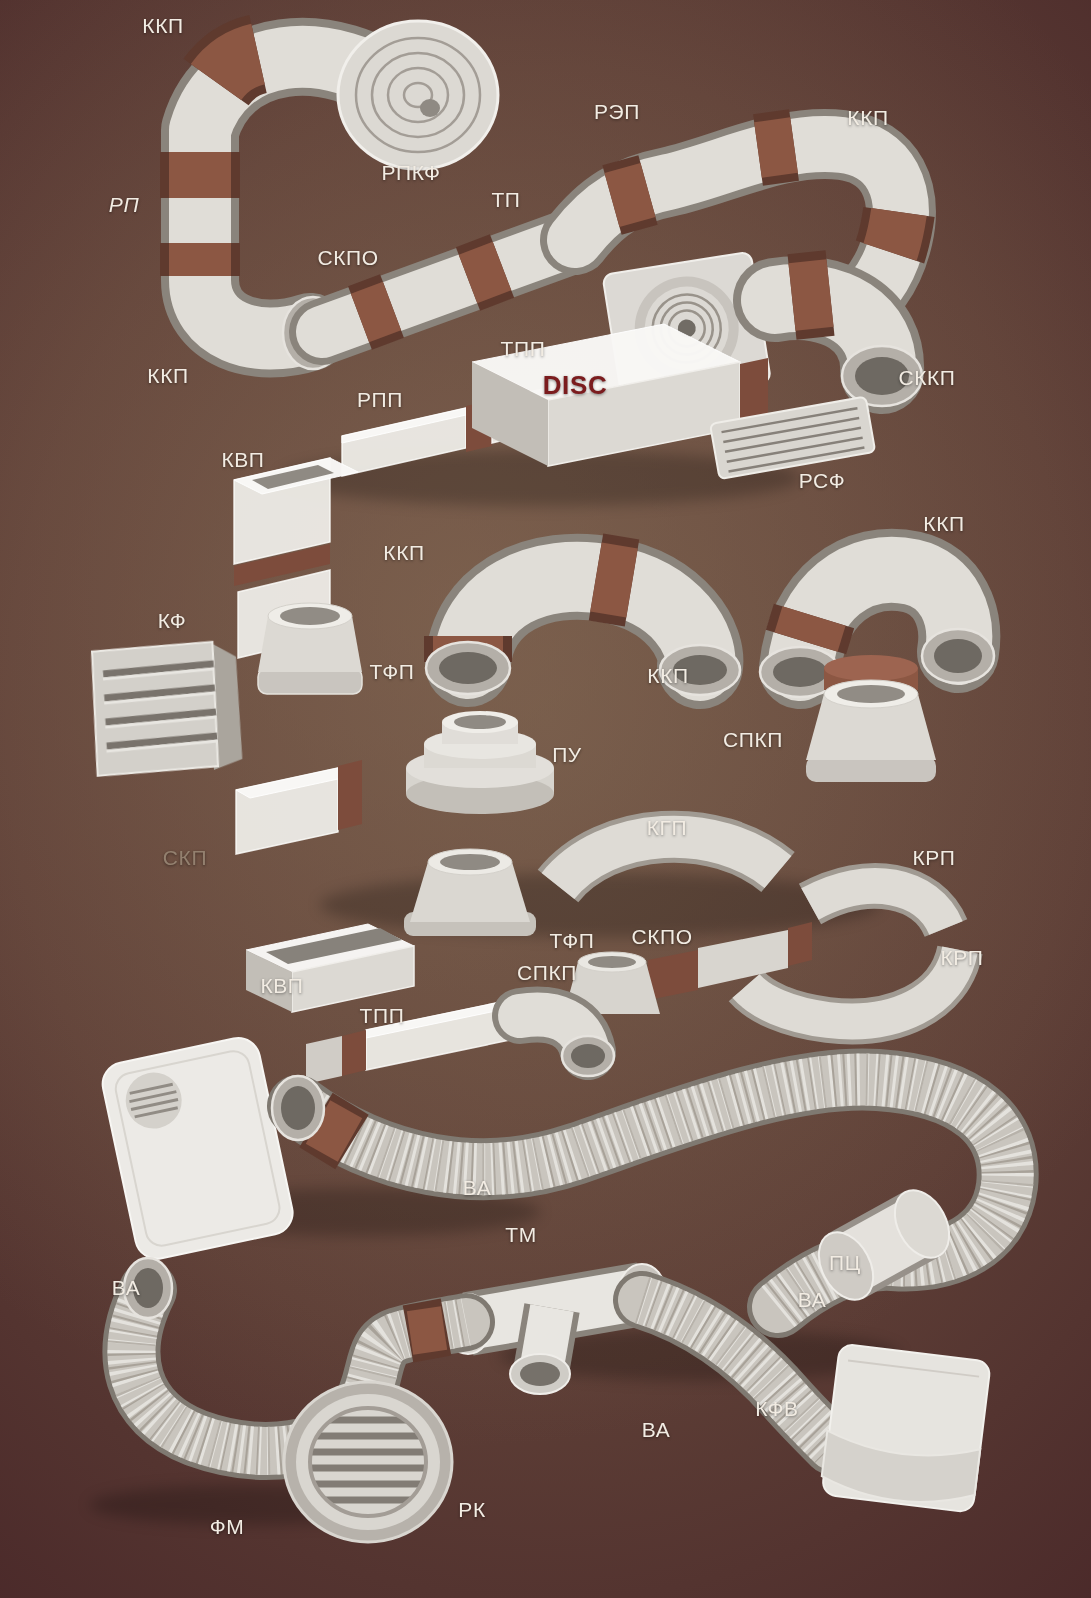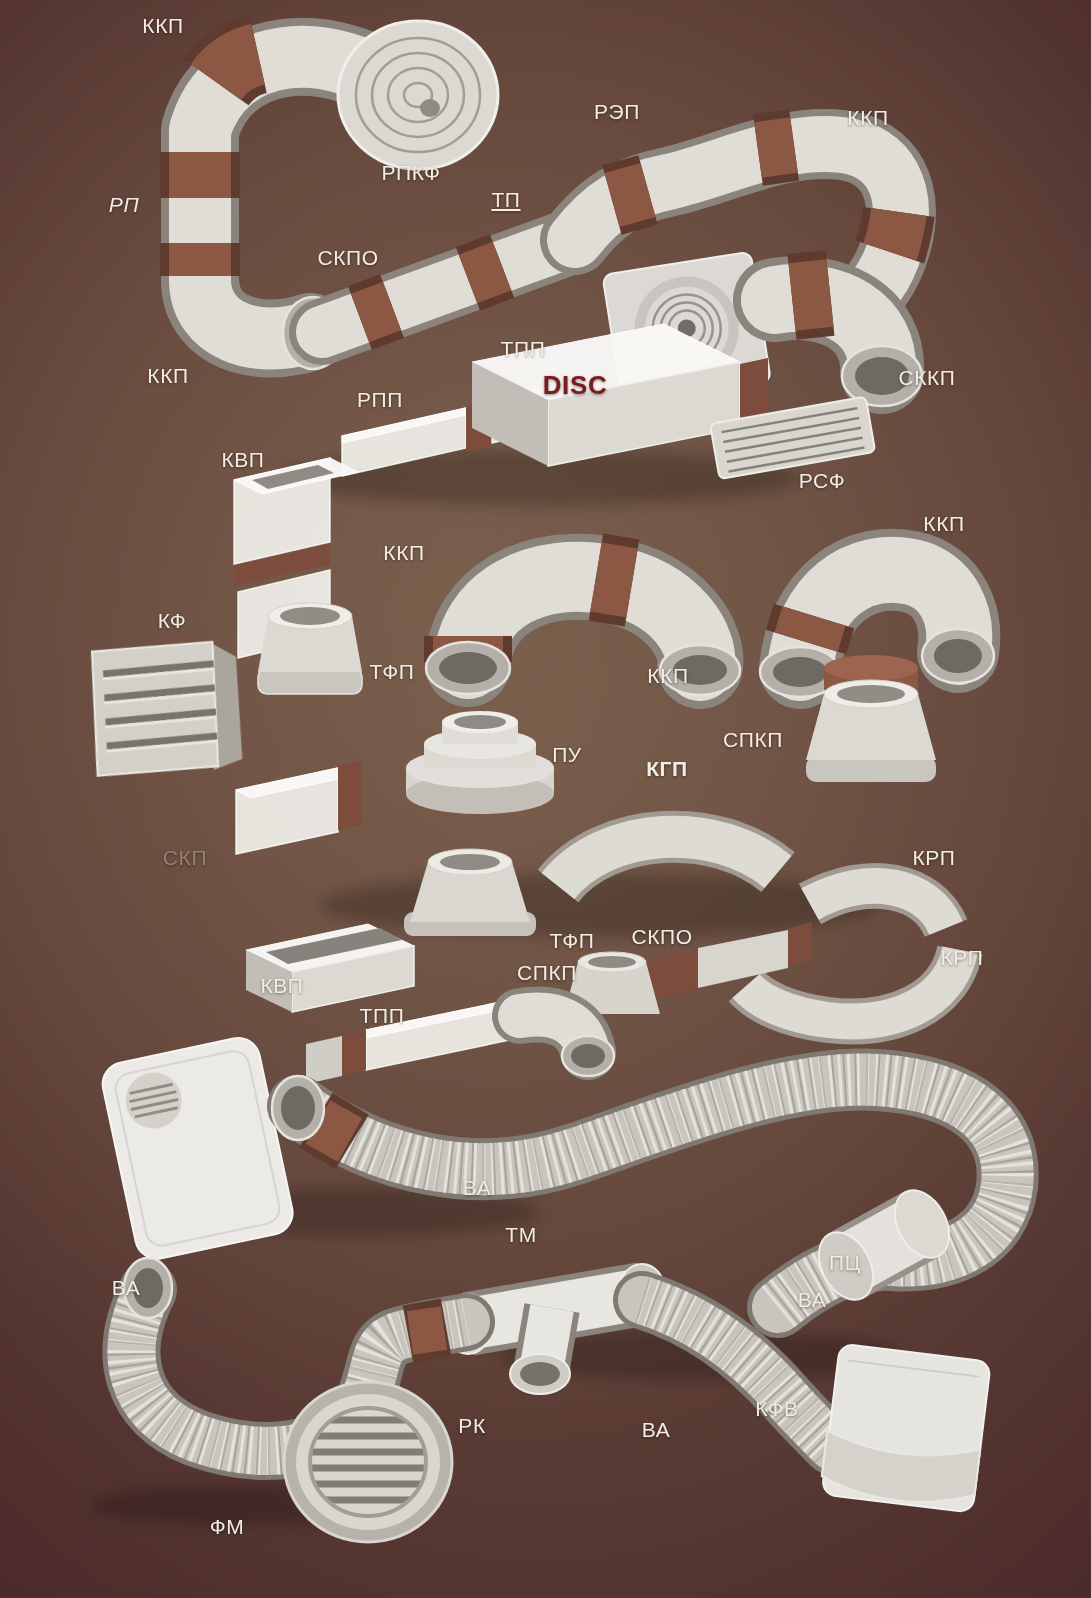--- a/index.html
+++ b/index.html
@@ -331,48 +331,48 @@
     <ellipse cx="368" cy="1462" rx="58" ry="54" fill="none" stroke="#a39d96" stroke-width="4"></ellipse>
   </g>
 </svg>
 
 <div id="labels">
       <span class="label" style="left: 163px; top: 26px;">ККП</span>
       <span class="label" style="left: 411px; top: 173px;">РПКФ</span>
       <span class="label" style="left: 617px; top: 112px;">РЭП</span>
       <span class="label" style="left: 868px; top: 118px;">ККП</span>
       <span class="label" style="left: 124px; top: 205px; font-style: italic;">РП</span>
-      <span class="label" style="left: 506px; top: 200px; text-decoration: underline;">ТП</span>
+      <span class="label" style="left: 506px; top: 200px;">ТП</span>
       <span class="label" style="left: 348px; top: 258px;">СКПО</span>
       <span class="label" style="left: 168px; top: 376px;">ККП</span>
       <span class="label" style="left: 523px; top: 349px;">ТПП</span>
       <span class="label bold" style="left: 575px; top: 385px; color: rgb(123, 28, 30); font-size: 26px;">DISC</span>
       <span class="label" style="left: 927px; top: 378px;">СККП</span>
       <span class="label" style="left: 352px; top: 400px; margin-left: 28px;">РПП</span>
       <span class="label" style="left: 243px; top: 460px;">КВП</span>
       <span class="label" style="left: 822px; top: 481px;">РСФ</span>
       <span class="label" style="left: 944px; top: 524px;">ККП</span>
       <span class="label" style="left: 404px; top: 553px;">ККП</span>
       <span class="label" style="left: 172px; top: 621px; text-align: right;">КФ</span>
       <span class="label" style="left: 392px; top: 672px;">ТФП</span>
       <span class="label" style="left: 668px; top: 676px;">ККП</span>
       <span class="label" style="left: 567px; top: 731px; margin-top: 24px;">ПУ</span>
       <span class="label" style="left: 753px; top: 740px;">СПКП</span>
-      <span class="label" style="left: 667px; top: 769px; font-weight: bold;">КГП</span>
+      <span class="label" style="left: 667px; top: 828px;">КГП</span>
       <span class="label" style="left: 185px; top: 823px; color: rgb(147, 128, 111); margin-top: 35px;">СКП</span>
       <span class="label" style="left: 934px; top: 858px;">КРП</span>
       <span class="label" style="left: 572px; top: 941px;">ТФП</span>
       <span class="label" style="left: 662px; top: 937px;">СКПО</span>
       <span class="label" style="left: 962px; top: 958px;">КРП</span>
       <span class="label" style="left: 282px; top: 986px;">КВП</span>
       <span class="label" style="left: 547px; top: 973px;">СПКП</span>
       <span class="label" style="left: 382px; top: 1016px;">ТПП</span>
       <span class="label" style="left: 477px; top: 1188px;">ВА</span>
       <span class="label" style="left: 521px; top: 1235px;">ТМ</span>
       <span class="label" style="left: 845px; top: 1263px;">ПЦ</span>
       <span class="label" style="left: 126px; top: 1288px;">ВА</span>
       <span class="label" style="left: 812px; top: 1300px;">ВА</span>
       <span class="label" style="left: 656px; top: 1430px;">ВА</span>
       <span class="label" style="left: 777px; top: 1409px;">КФВ</span>
-      <span class="label" style="left: 472px; top: 1426px;">РК</span>
+      <span class="label" style="left: 472px; top: 1510px;">РК</span>
       <span class="label" style="left: 227px; top: 1527px;">ФМ</span>
     </div>
 </div>
 
 </body></html>

